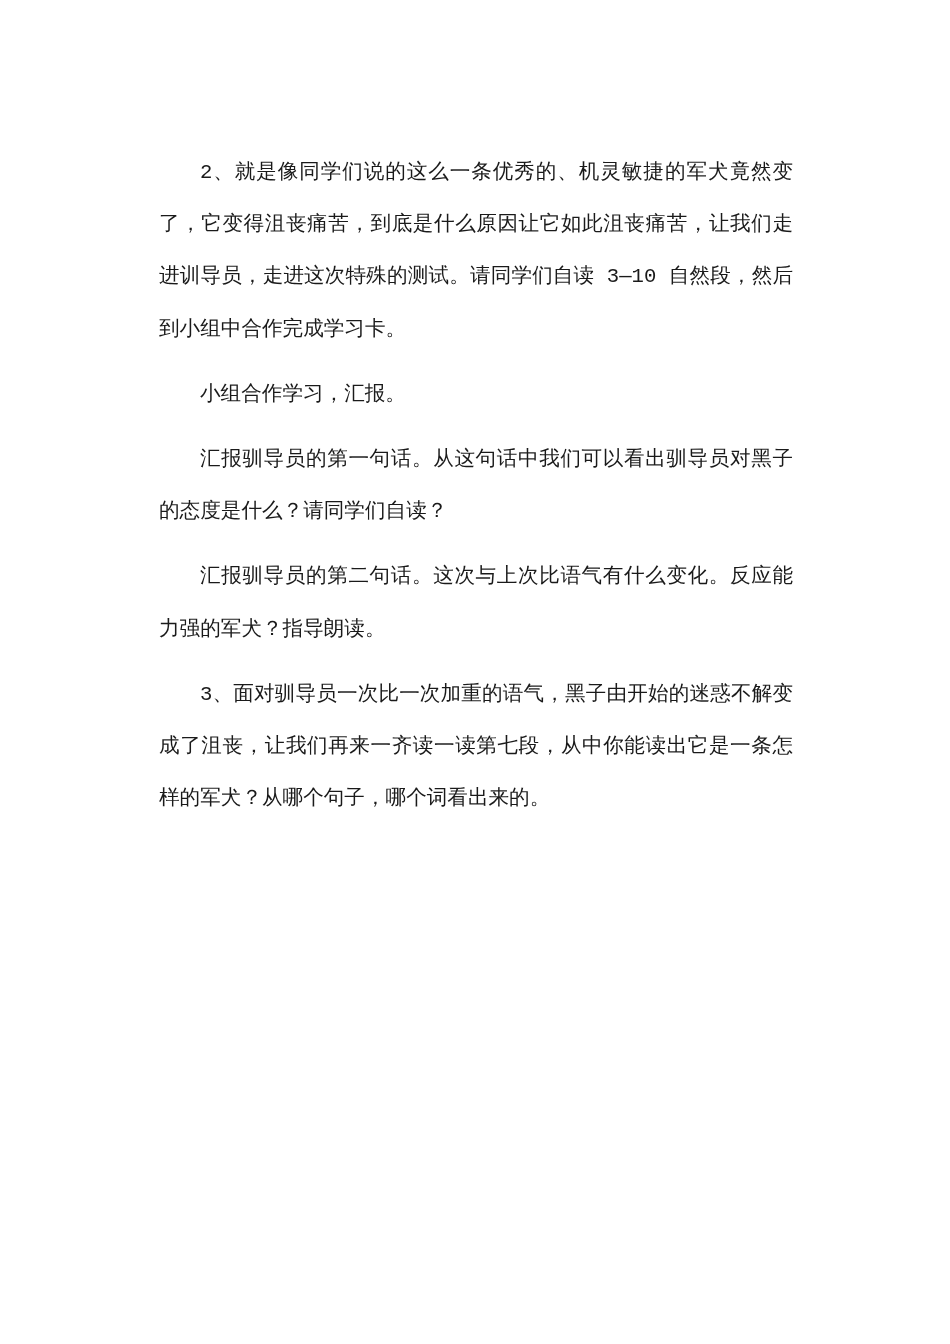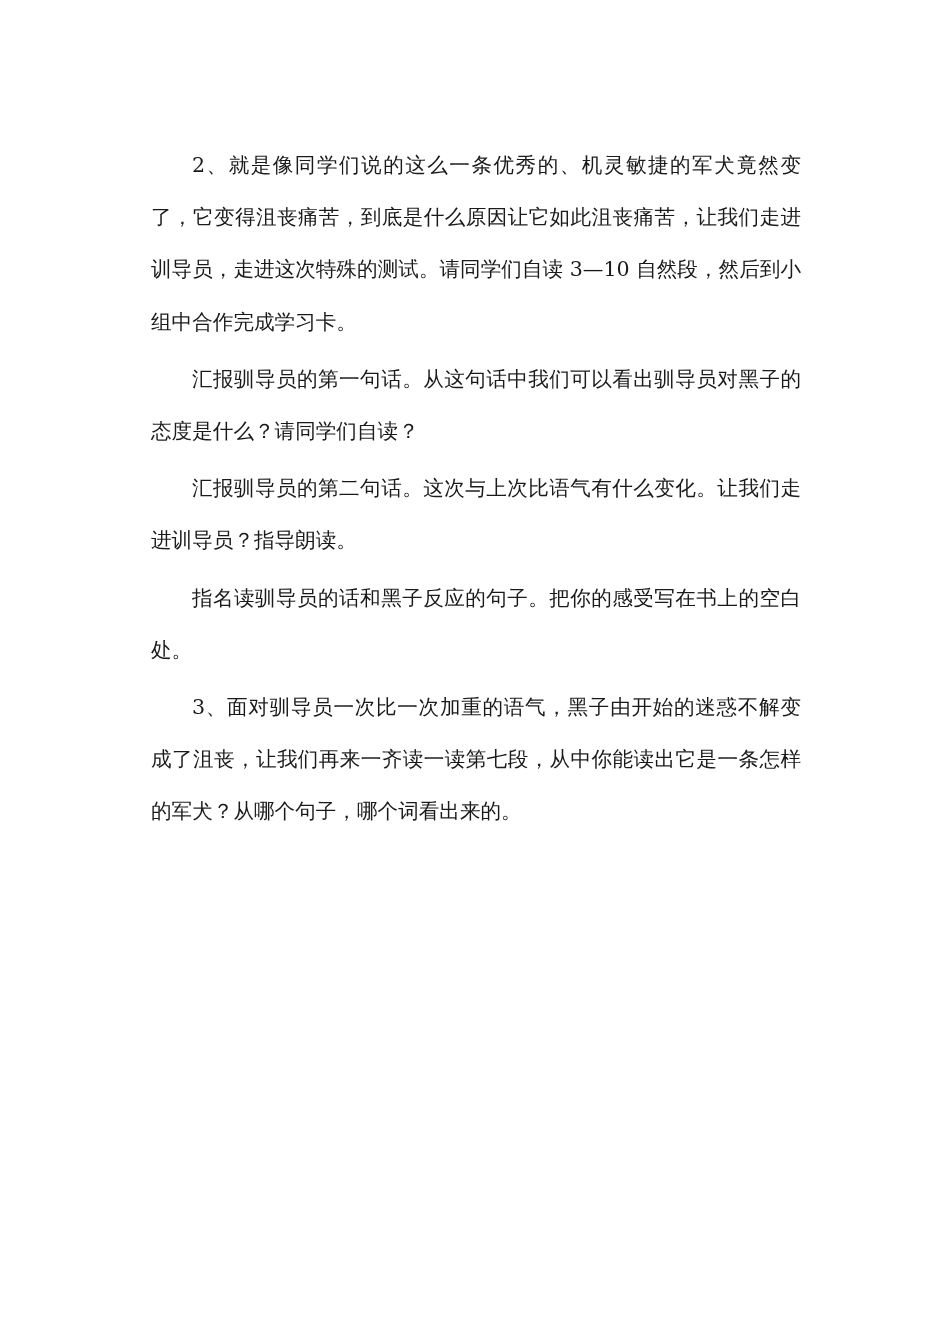--- a/index.html
+++ b/index.html
@@ -17,29 +17,30 @@
       position: absolute;
       left: 146px;
       top: 134px;
       width: 660px;
       font-family: "DejaVu Serif", "Liberation Serif", serif;
       font-size: 20.6px;
       color: #1a1a1a;
       line-height: 52.2px;
     }
     .para {
-      margin: 5px;
+      margin: 13px;
       text-indent: 41px;
       text-align: justify;
       text-justify: inter-character;
       word-break: break-all;
+      font-family: Liberation Mono, monospace;
     }
   </style>
 </head>
 <body>
 
 <div class="page">
   <p class="para">2、就是像同学们说的这么一条优秀的、机灵敏捷的军犬竟然变了，它变得沮丧痛苦，到底是什么原因让它如此沮丧痛苦，让我们走进训导员，走进这次特殊的测试。请同学们自读 3—10 自然段，然后到小组中合作完成学习卡。</p>
+  <p class="para">小组合作学习，汇报。</p>
   <p class="para">汇报驯导员的第一句话。从这句话中我们可以看出驯导员对黑子的态度是什么？请同学们自读？</p>
-  <p class="para">汇报驯导员的第二句话。这次与上次比语气有什么变化。让我们走进训导员？指导朗读。</p>
-  <p class="para">指名读驯导员的话和黑子反应的句子。把你的感受写在书上的空白处。</p>
+  <p class="para">汇报驯导员的第二句话。这次与上次比语气有什么变化。反应能力强的军犬？指导朗读。</p>
   <p class="para">3、面对驯导员一次比一次加重的语气，黑子由开始的迷惑不解变成了沮丧，让我们再来一齐读一读第七段，从中你能读出它是一条怎样的军犬？从哪个句子，哪个词看出来的。</p>
 </div>
 
 </body></html>

